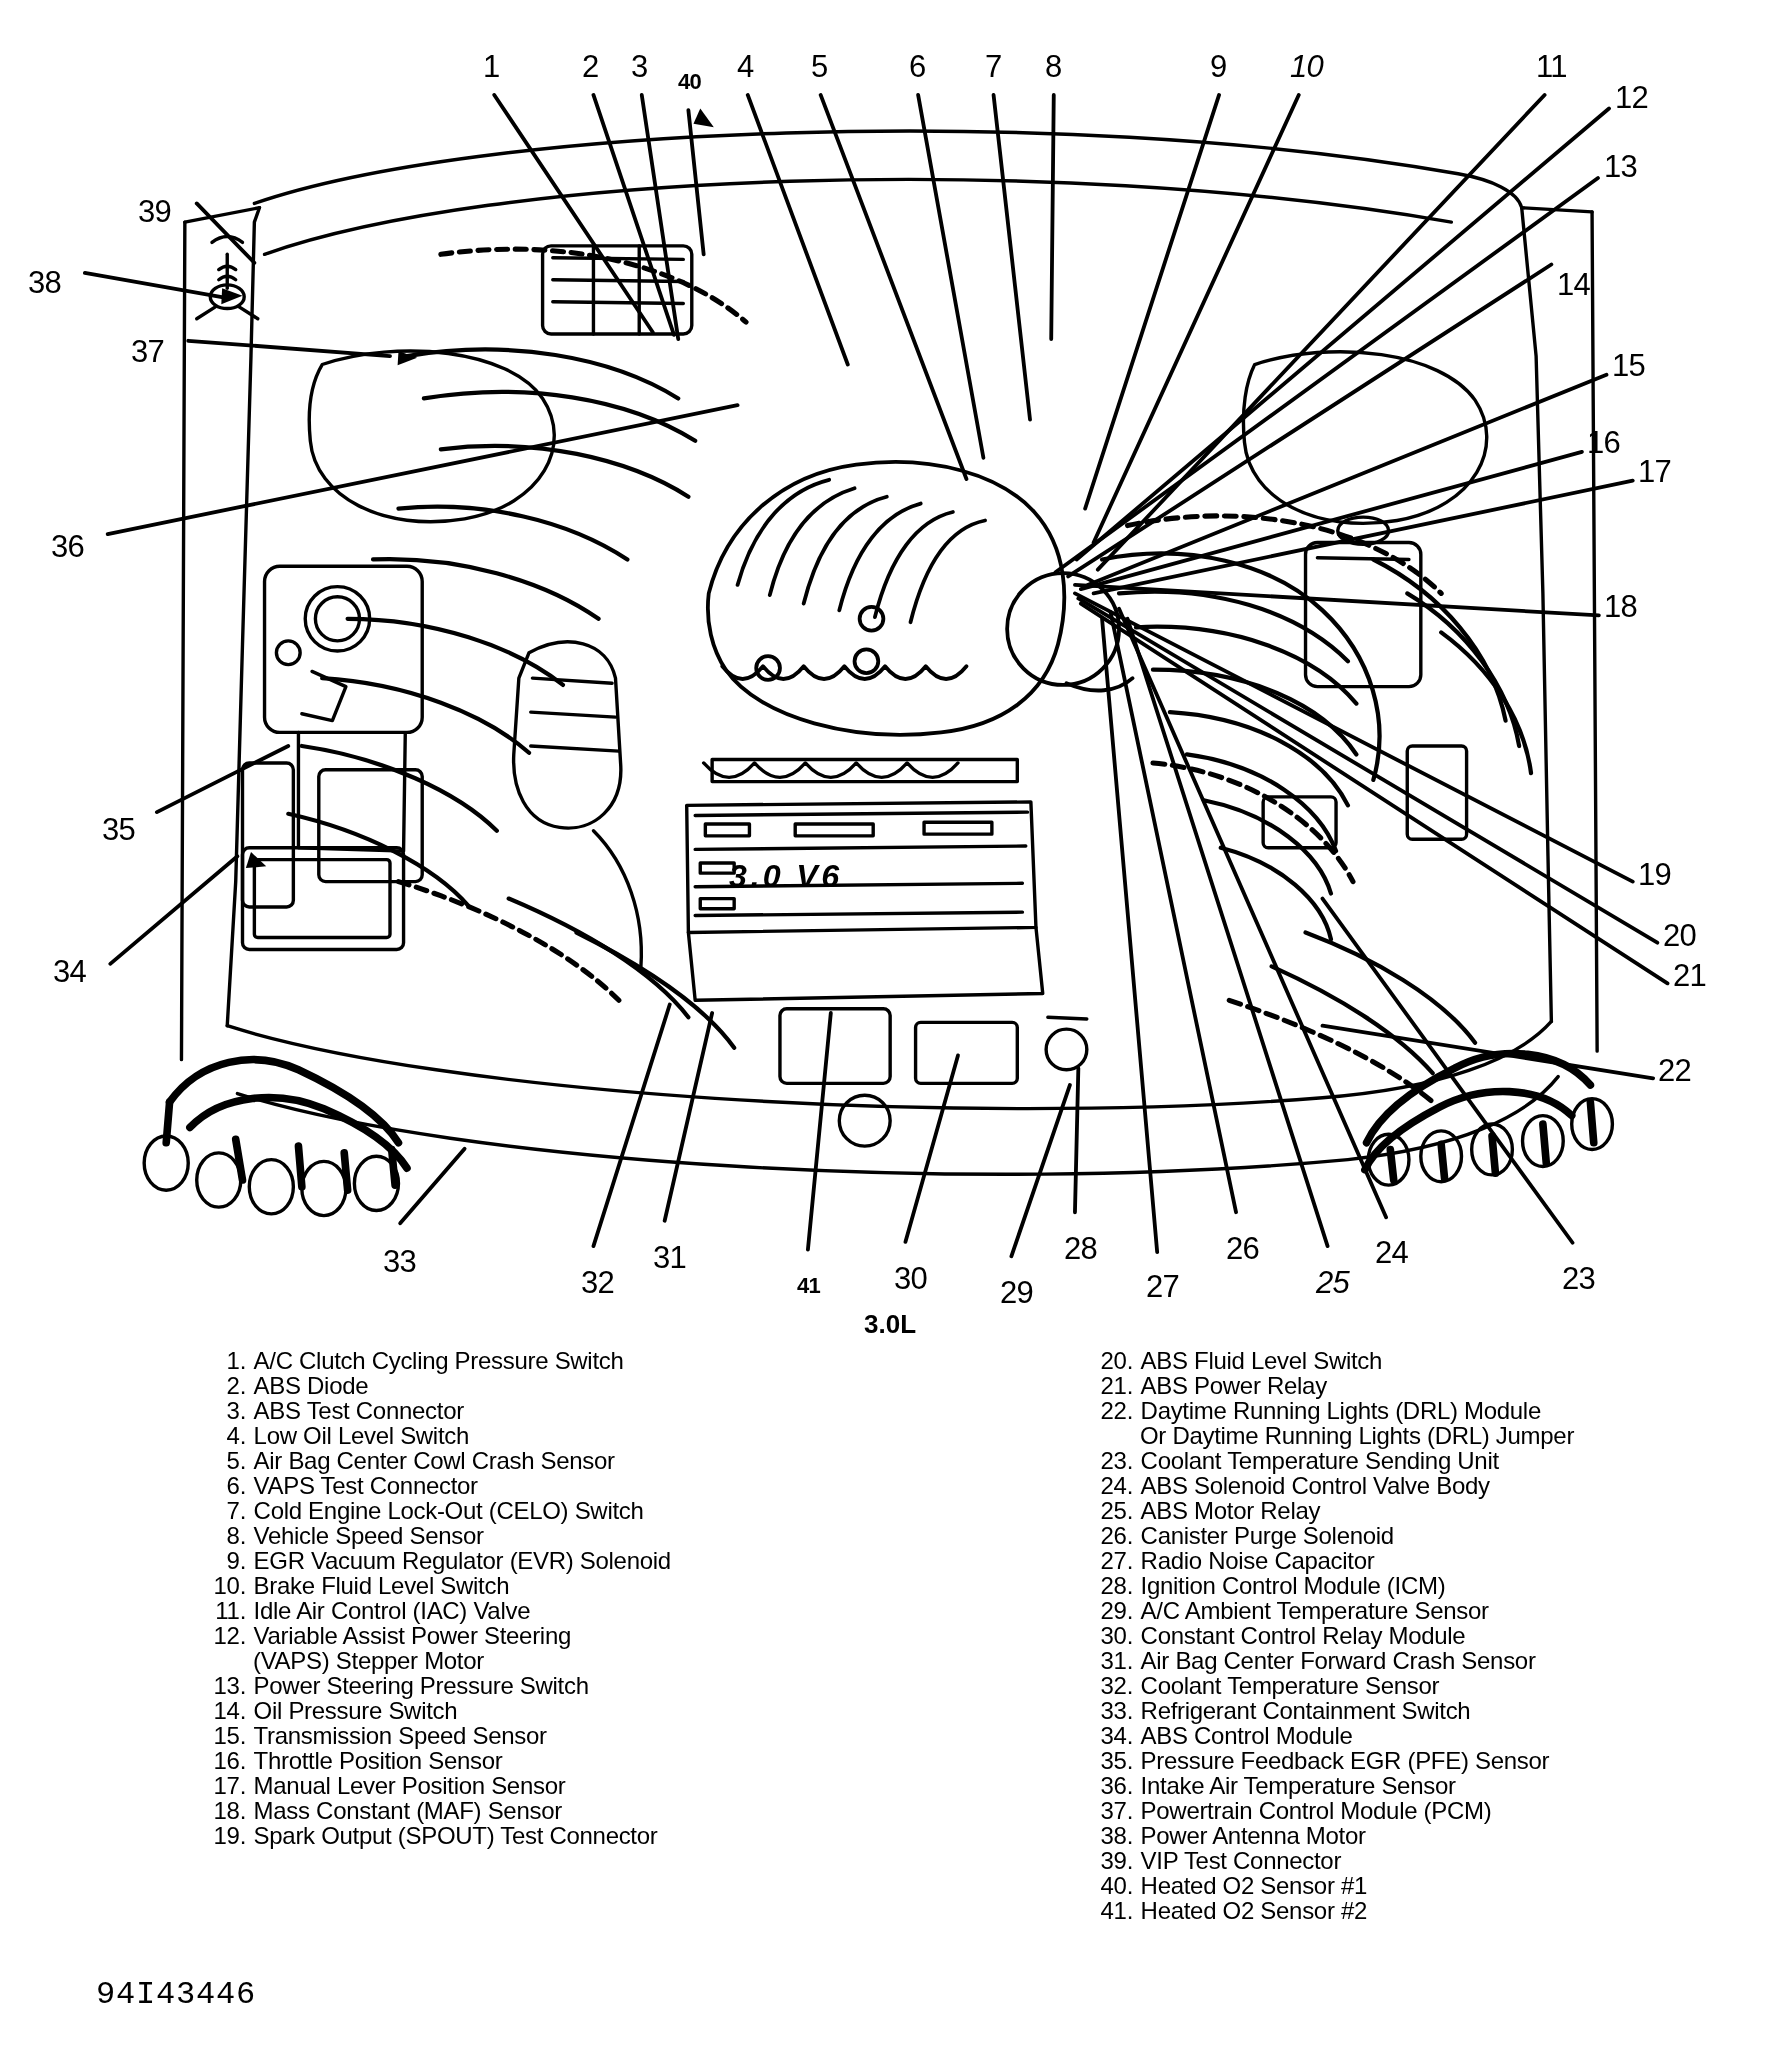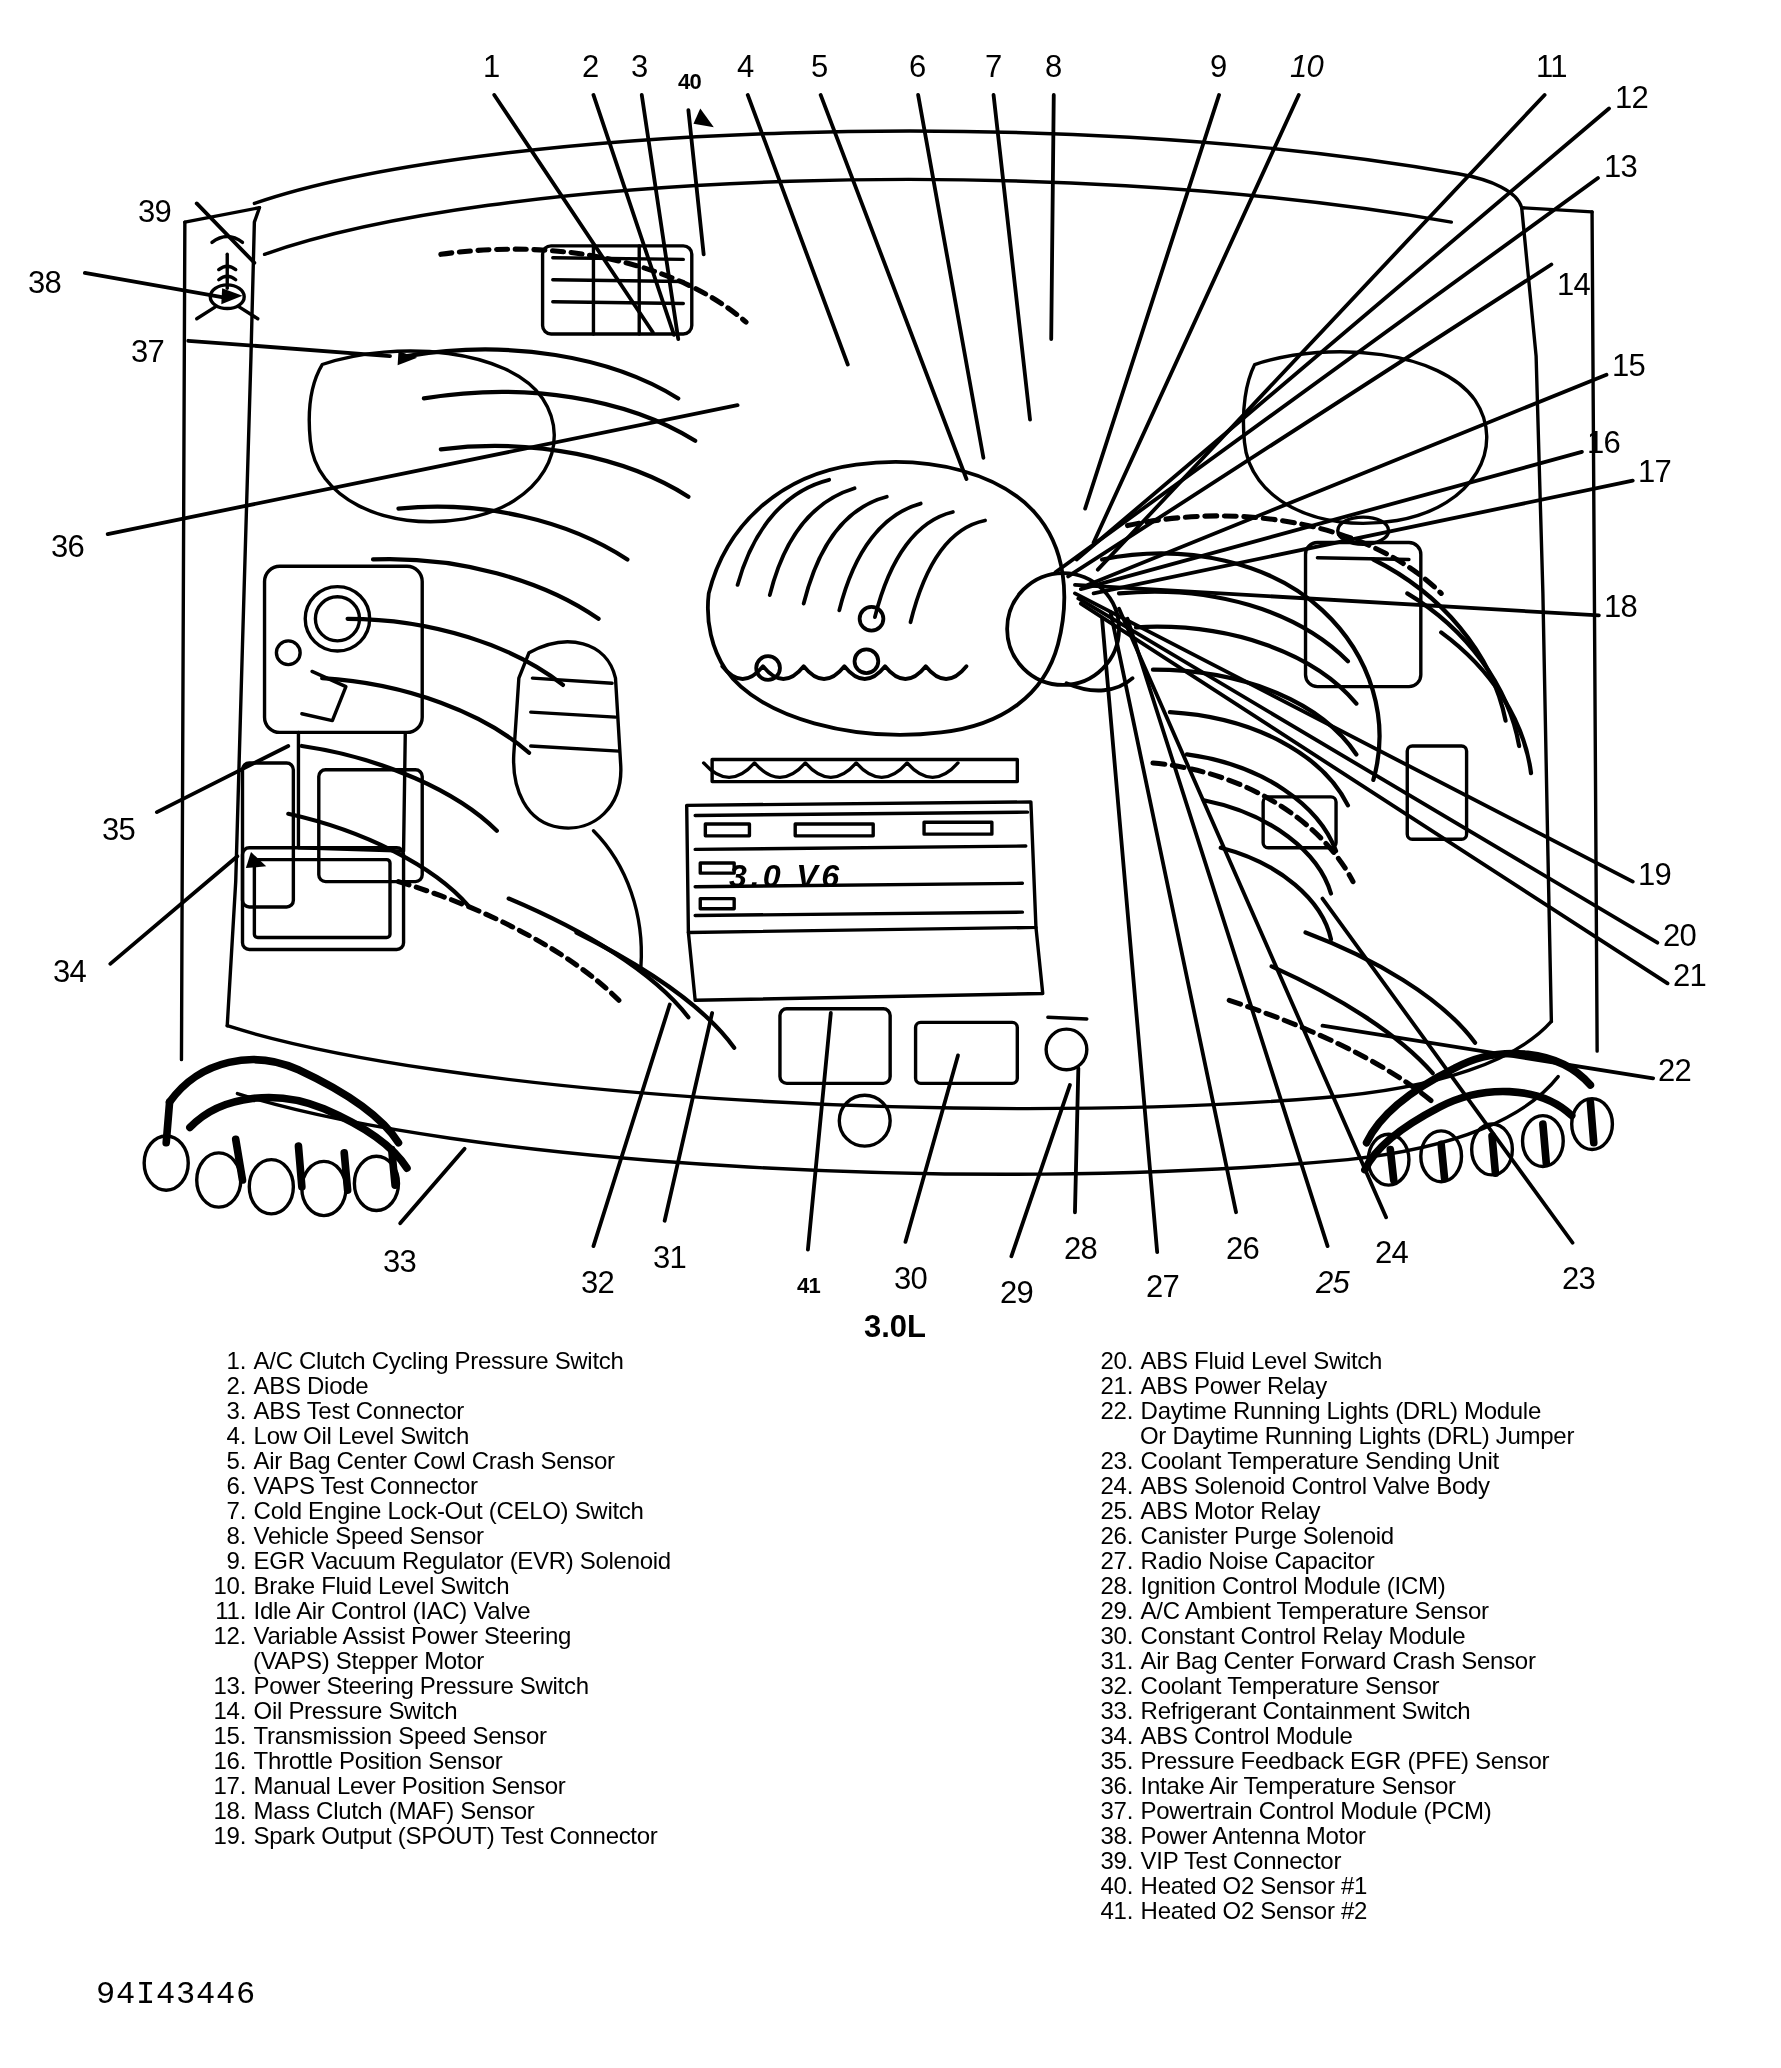--- a/index.html
+++ b/index.html
@@ -19,21 +19,21 @@
     font-family:"Liberation Sans","DejaVu Sans",sans-serif;
     font-size:31px;line-height:31px;
     letter-spacing:-0.8px;
     color:#000;white-space:nowrap;
   }
   .callout.bold{font-weight:bold;font-size:22px;}
 
   
   #caption{
     position:absolute;left:864px;top:1309px;
-    font-size:31px;font-weight:bold;letter-spacing:0px;
+    font-size:26px;font-weight:bold;letter-spacing:0px;
   }
 
   
   .legend{
     position:absolute;top:1348px;
     font-family:"Liberation Sans","DejaVu Sans",sans-serif;
     font-size:24px;
     line-height:25px;
     letter-spacing:-0.3px;
   }
@@ -423,21 +423,21 @@
       <div class="row">
         <span class="num">16.</span>
         <span class="txt">Throttle Position Sensor</span>
       </div>
       <div class="row">
         <span class="num">17.</span>
         <span class="txt">Manual Lever Position Sensor</span>
       </div>
       <div class="row">
         <span class="num">18.</span>
-        <span class="txt">Mass Clutch (MAF) Sensor</span>
+        <span class="txt">Mass Constant (MAF) Sensor</span>
       </div>
       <div class="row">
         <span class="num">19.</span>
         <span class="txt">Spark Output (SPOUT) Test Connector</span>
       </div>
     </div>
 
   <div class="legend" id="legend-right">
       <div class="row">
         <span class="num">20.</span>

